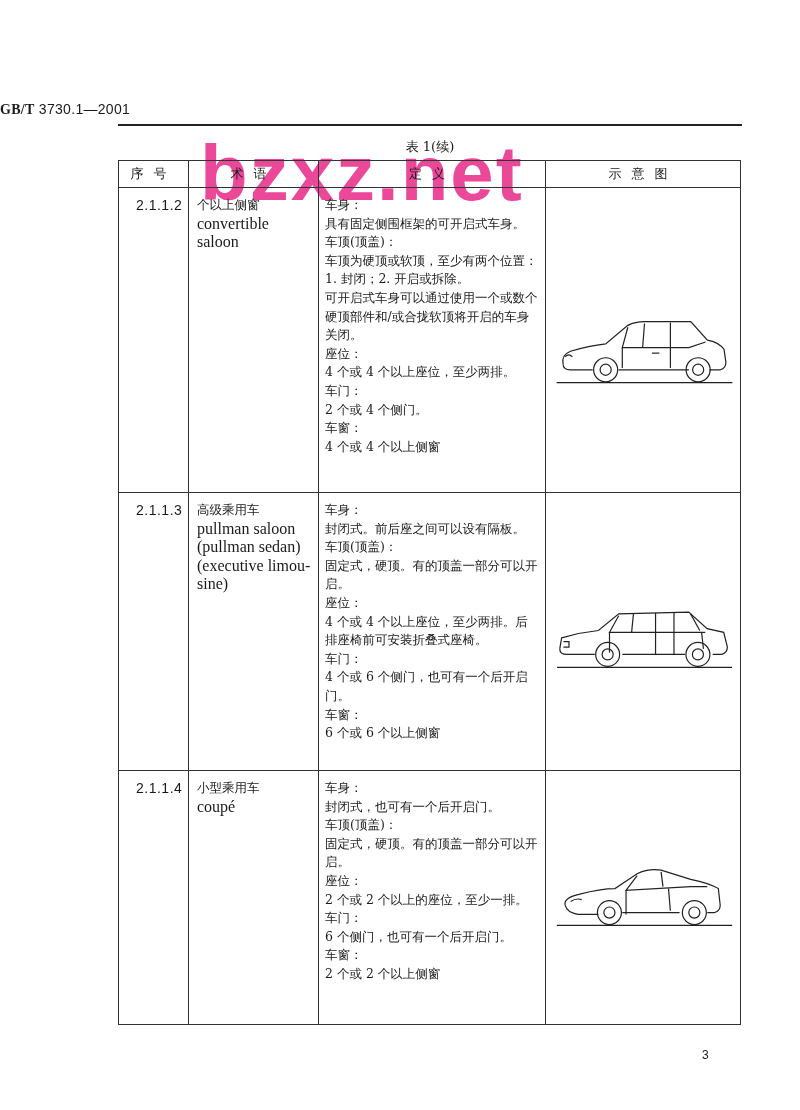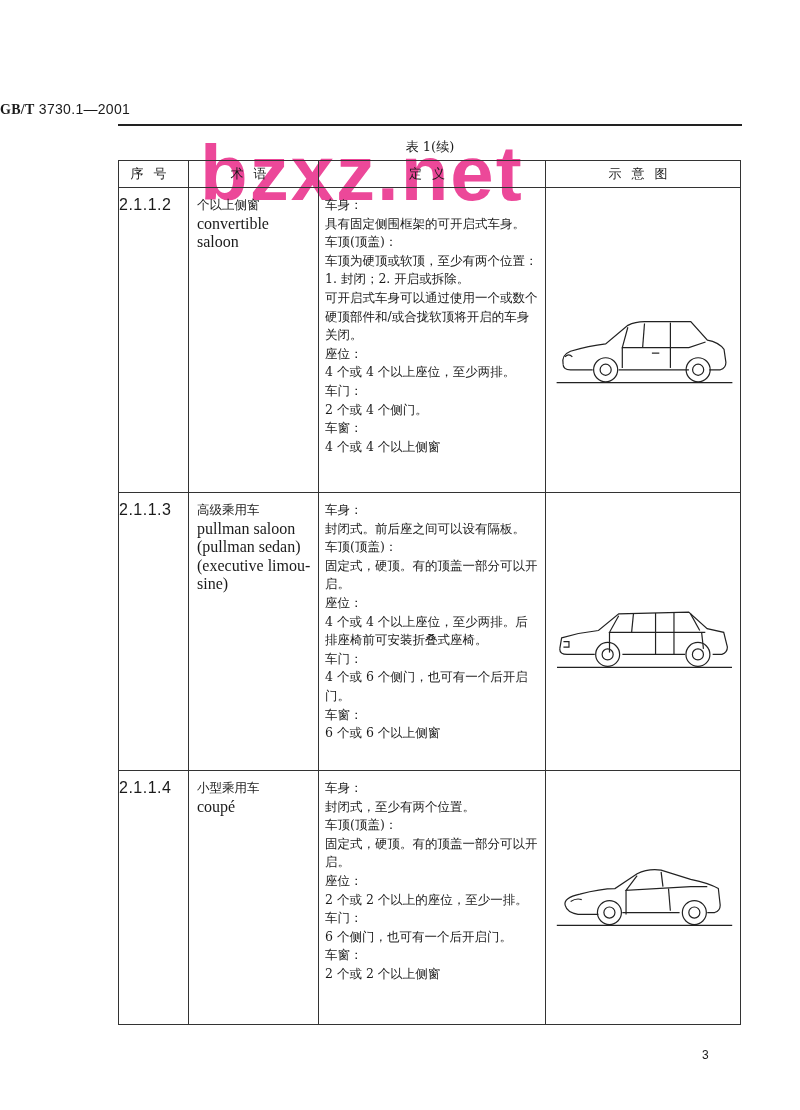--- a/index.html
+++ b/index.html
@@ -9,21 +9,21 @@
                 font-family: "Liberation Sans", sans-serif; font-size: 14px; letter-spacing: 0.3px; }
   .std-header .gb { font-family: "Liberation Serif", serif; font-weight: bold; }
   .rule { position: absolute; top: 124px; left: 118px; width: 624px; height: 2px; background: #222; }
   .watermark { position: absolute; top: 128px; left: 200px; font-family: "Liberation Sans", sans-serif;
                font-weight: bold; font-size: 78px; color: #ec4899; letter-spacing: 2px; z-index: 0; }
   .table-caption { position: absolute; top: 138px; left: 0; width: 860px; text-align: center; font-size: 13px; z-index: 2; }
   table { position: absolute; top: 160px; left: 118px; width: 622px; border-collapse: collapse; z-index: 2;
           table-layout: fixed; }
   th, td { border: 1px solid #333; vertical-align: top; font-size: 12.5px; line-height: 18.6px; margin-top: 12px; }
   th { height: 24px; font-weight: normal; font-size: 13px; letter-spacing: 10px; vertical-align: middle; text-align: center; }
-  td.num { font-family: "Liberation Sans", sans-serif; font-size: 16px; padding: 8px 0 0 0; letter-spacing: 0.5px; }
+  td.num { font-family: "Liberation Sans", sans-serif; font-size: 14px; padding: 8px 0 0 17px; letter-spacing: 0.5px; }
   td.term { padding: 8px 6px 0 8px; }
   td.term .en { display: block; font-family: "Liberation Serif", serif; font-size: 16px; text-align: justify; text-align-last: left; }
   td.def { padding: 8px 6px 0 6px; }
   td.def .ln { display: block; }
   td.fig { position: relative; }
   .car { position: absolute; left: 6px; }
   .page-number { position: absolute; top: 1048px; left: 702px; font-family: "Liberation Sans", sans-serif; font-size: 12px; }
 </style>
 </head>
 <body>
@@ -140,21 +140,21 @@
     </tr>
 
     <tr style="height:254px">
       <td class="num">2.1.1.4</td>
       <td class="term">
         <span>小型乘用车</span>
         <span class="en">coupé</span>
       </td>
       <td class="def">
         <span class="ln">车身：</span>
-        <span class="ln">封闭式，至少有两个位置。</span>
+        <span class="ln">封闭式，也可有一个后开启门。</span>
         <span class="ln">车顶(顶盖)：</span>
         <span class="ln">固定式，硬顶。有的顶盖一部分可以开启。</span>
         <span class="ln">座位：</span>
         <span class="ln">2 个或 2 个以上的座位，至少一排。</span>
         <span class="ln">车门：</span>
         <span class="ln">6 个侧门，也可有一个后开启门。</span>
         <span class="ln">车窗：</span>
         <span class="ln">2 个或 2 个以上侧窗</span>
       </td>
       <td class="fig">

